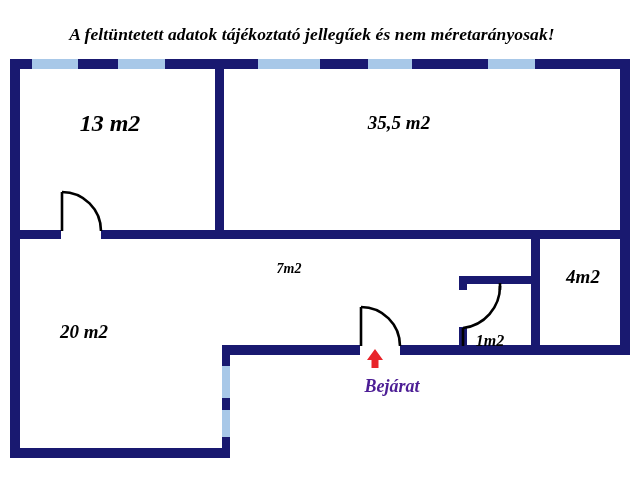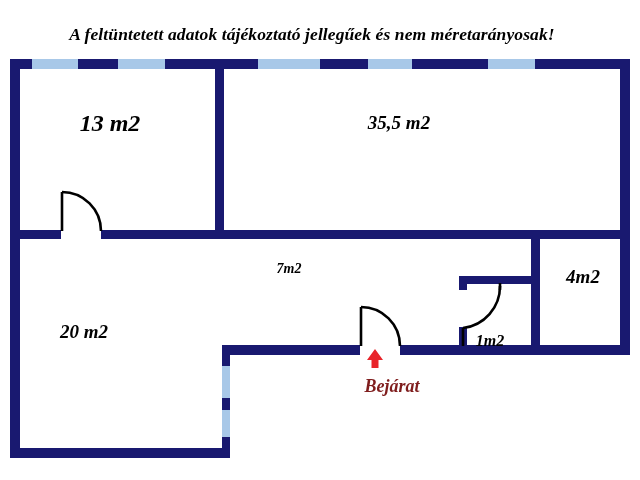--- a/index.html
+++ b/index.html
@@ -55,21 +55,21 @@
   .rl-4    { left: 583px; top: 277px; font-size: 19px; text-align: right; }
   .rl-1    { left: 490px; top: 341px; font-size: 16px; }
   .entrance-label {
     position: absolute;
     left: 392px;
     top: 386px;
     transform: translate(-50%, -50%);
     font-style: italic;
     font-weight: bold;
     font-size: 18px;
-    color: #7f1d1d;
+    color: #4c1d95;
     white-space: nowrap;
   }
 </style>
 </head>
 <body>
 
 <div id="stage">
 
   <svg id="plan-svg" viewBox="0 0 640 480">
 

